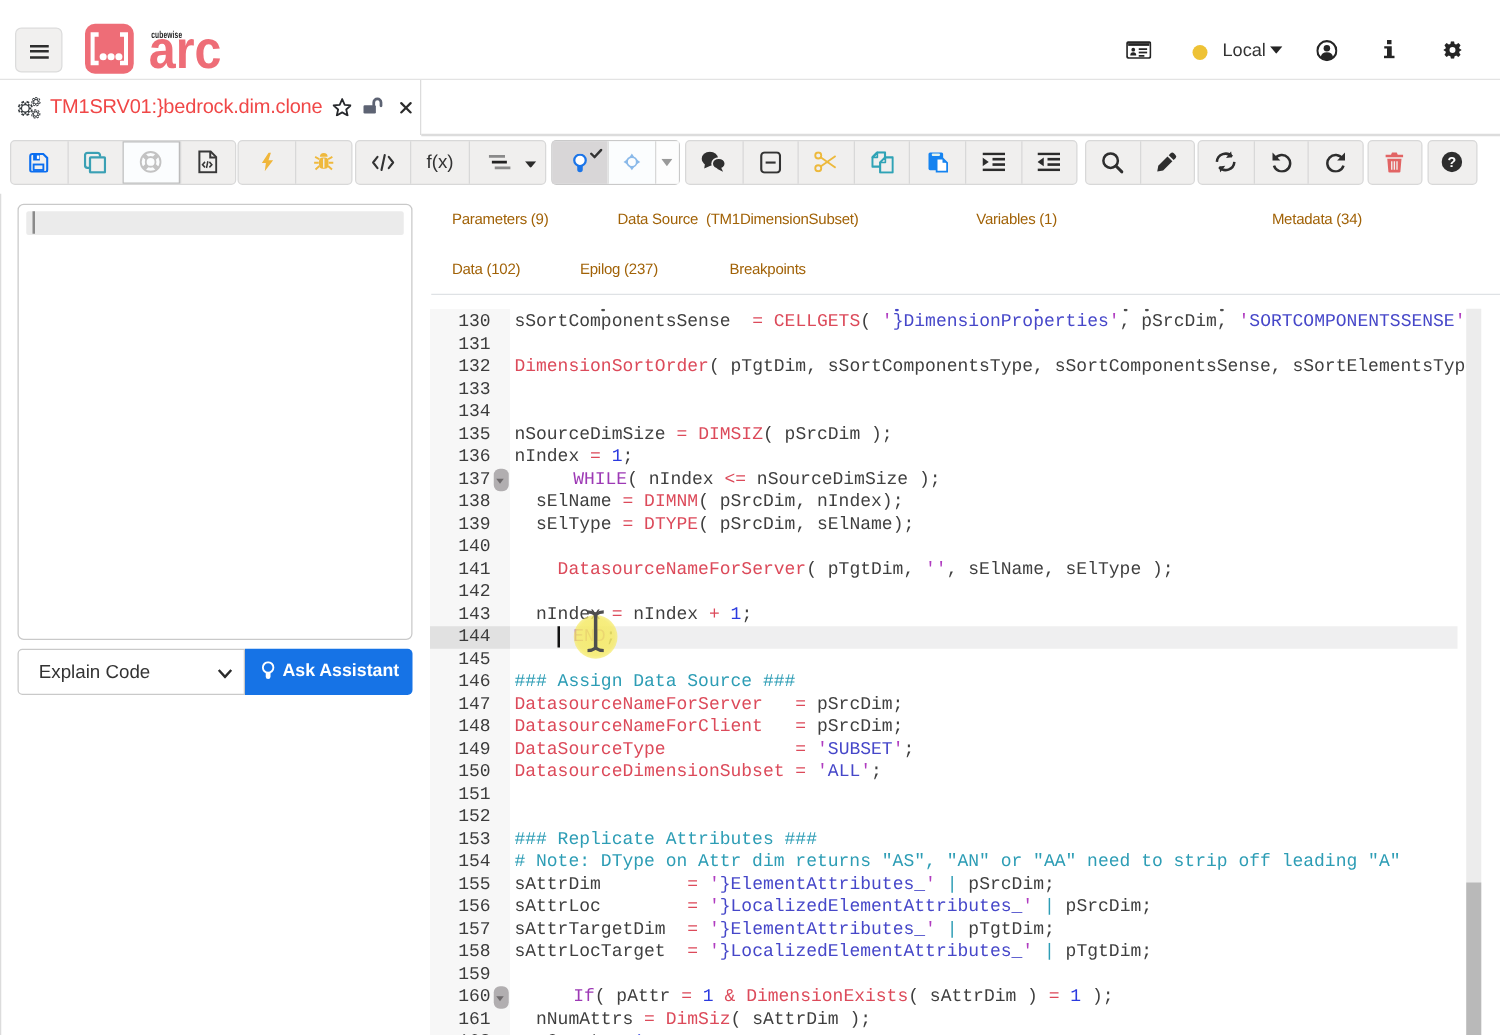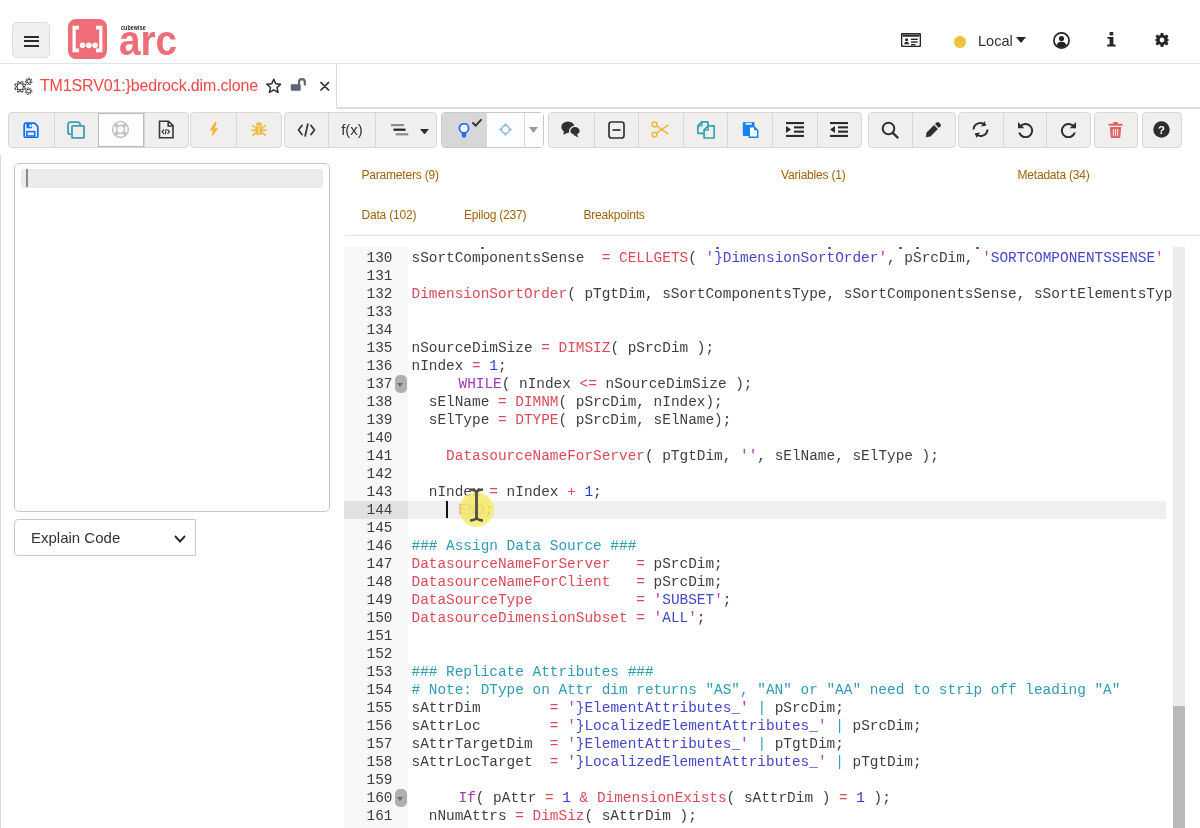--- a/index.html
+++ b/index.html
@@ -387,22 +387,30 @@
     <div id="graybar">
         <div id="graycur"></div>
       </div>
   </div>
   <div id="selbox">
     <span>Explain Code</span>
     <svg style="position:absolute; right:9px; top:14.5px" width="12" height="8" viewBox="0 0 12 8">
       <path d="M1 1 L6 6.5 L11 1" fill="none" stroke="#2b2b2b" stroke-width="1.9"></path>
     </svg>
   </div>
+  <div id="askbtn">
+    <svg style="position:absolute; left:13px; top:10px" width="11" height="16" viewBox="0 0 11 16">
+      <circle cx="5.5" cy="5" r="4.2" fill="none" stroke="#fff" stroke-width="1.5"></circle>
+      <path d="M3.6 8.7 h3.8 v3.6 a1.9 1.9 0 0 1 -3.8 0 z" fill="#fff"></path>
+    </svg>
+    <span>Ask Assistant</span>
+  </div>
 
   <div class="navlbl" style="left:361.5px; top:156px">Parameters (9)</div>
+  <div class="navlbl" style="left:494px; top:156px">Data Source&nbsp; (TM1DimensionSubset)</div>
   <div class="navlbl" style="left:781px; top:156px">Variables (1)</div>
   <div class="navlbl" style="left:1017.5px; top:156px">Metadata (34)</div>
   <div class="navlbl" style="left:361.5px; top:195.5px">Data (102)</div>
   <div class="navlbl" style="left:464px; top:195.5px">Epilog (237)</div>
   <div class="navlbl" style="left:583.5px; top:195.5px">Breakpoints</div>
   <div id="navline"></div>
 
   <div id="codewrap">
     <div id="gutterbg"></div>
     <div id="hlg"></div>
@@ -435,21 +443,21 @@
 155
 156
 157
 158
 159
 160
 161
 162</pre>
     <div class="fold" style="top:128.7px"></div>
     <div class="fold" style="top:542.7px"></div>
-    <pre class="code">sSortComponentsSense  <span class="red">=</span> <span class="red">CELLGETS</span>( <span class="qt">'</span><span class="str">}DimensionSortOrder</span><span class="qt">'</span>, pSrcDim, <span class="qt">'</span><span class="str">SORTCOMPONENTSSENSE</span><span class="qt">'</span> );
+    <pre class="code">sSortComponentsSense  <span class="red">=</span> <span class="red">CELLGETS</span>( <span class="qt">'</span><span class="str">}DimensionProperties</span><span class="qt">'</span>, pSrcDim, <span class="qt">'</span><span class="str">SORTCOMPONENTSSENSE</span><span class="qt">'</span> );
 
 <span class="red">DimensionSortOrder</span>( pTgtDim, sSortComponentsType, sSortComponentsSense, sSortElementsType, sSor
 
 
 nSourceDimSize <span class="red">=</span> <span class="red">DIMSIZ</span>( pSrcDim );
 nIndex <span class="red">=</span> <span class="num">1</span>;
 <span class="kw">WHILE</span>( nIndex <span class="red">&lt;=</span> nSourceDimSize );
   sElName <span class="red">=</span> <span class="red">DIMNM</span>( pSrcDim, nIndex);
   sElType <span class="red">=</span> <span class="red">DTYPE</span>( pSrcDim, sElName);
 

